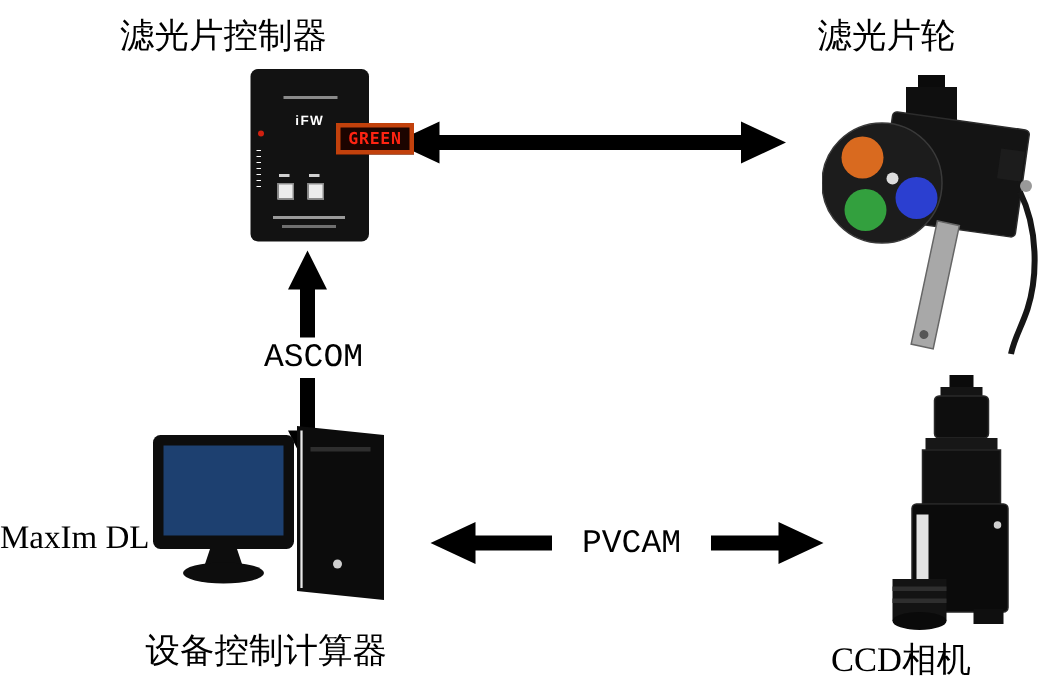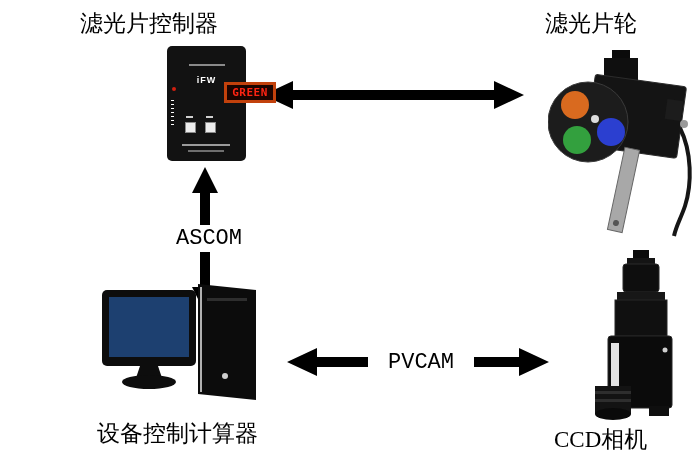--- a/index.html
+++ b/index.html
@@ -52,20 +52,21 @@
   <svg id="arrows" width="700" height="454" viewBox="0 0 700 454">
     <polygon points="263,95 293,81 293,90 494,90 494,81 524,95 494,109 494,100 293,100 293,109" fill="#000000"></polygon>
     <polygon points="205,167 218,193 210,193 210,287 218,287 205,313 192,287 200,287 200,193 192,193" fill="#000000"></polygon>
     <polygon points="287,362 317,348 317,357 519,357 519,348 549,362 519,376 519,367 317,367 317,376" fill="#000000"></polygon>
   </svg>
 
   <div id="lbl-controller" class="title">滤光片控制器</div>
   <div id="lbl-computer" class="title">设备控制计算器</div>
   <div id="lbl-wheel" class="title">滤光片轮</div>
   <div id="lbl-camera" class="title">CCD相机</div>
+  <div id="lbl-software" class="title">MaxIm DL</div>
 
   <div id="lbl-ascom" class="conn-label">ASCOM</div>
   <div id="lbl-pvcam" class="conn-label">PVCAM</div>
 
   <div id="controller" class="device">
     <div class="brand">iFW</div>
     <div class="brand-sub"></div>
     <div class="led"></div>
     <div class="side-ticks"></div>
     <div class="display">GREEN</div>

